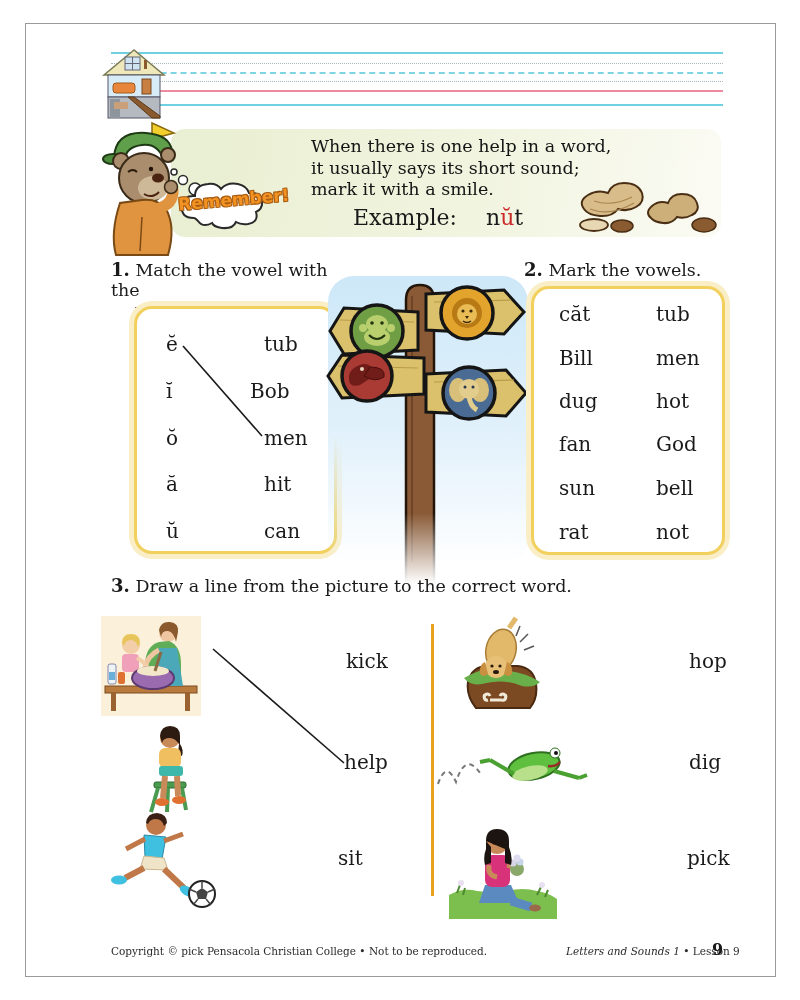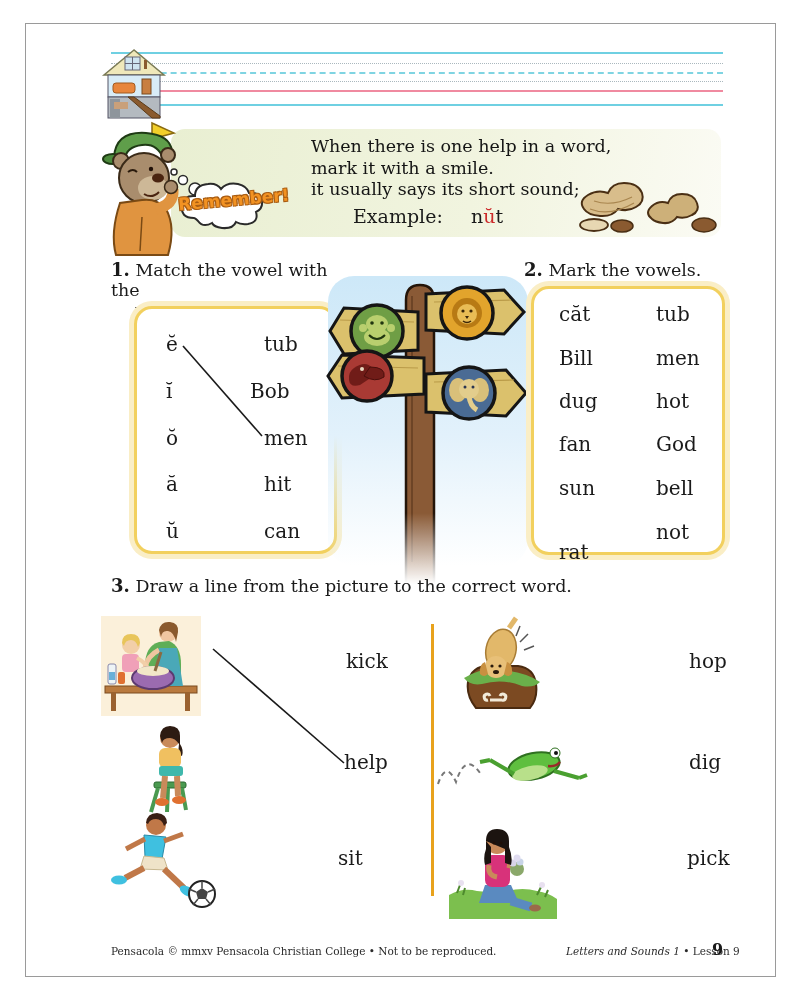--- a/index.html
+++ b/index.html
@@ -9,21 +9,21 @@
   
   .gl{position:absolute;left:85px;width:612px;height:0;}
   .gl.solid-blue{border-top:2px solid #6fd0e2;}
   .gl.dash-blue{border-top:2px dashed #7fd4e2;}
   .gl.dotted{border-top:1.5px dotted #aab8be;}
   .gl.solid-pink{border-top:2px solid #f08aa0;}
   
   .callout-bg{position:absolute;left:145px;top:105px;width:550px;height:108px;border-radius:14px;
     background:linear-gradient(100deg,#e9efd2 0%,#f1f4df 55%,#fbfbf4 100%);}
   .remember-text{position:absolute;left:285px;top:112px;font-size:17.5px;line-height:21.5px;color:#141414;}
-  .example-row{position:absolute;left:327px;top:181px;font-size:19px;}
+  .example-row{position:absolute;left:327px;top:181px;font-size:22px;}
   .example-row .vowel{color:#cc2a2a;}
   .badge{position:absolute;left:152px;top:166px;width:100px;text-align:center;transform:rotate(-5deg);
     font-family:"DejaVu Sans","Liberation Sans",sans-serif;font-weight:bold;font-size:17px;color:#f29222;
     text-shadow:1px 1px 0 #a85c12,-1px 1px 0 #a85c12,1px -1px 0 #a85c12,-1px -1px 0 #a85c12;}
   
   .heading{font-size:17.5px;line-height:20px;}
   .heading b{font-size:18px;}
   
   .wordbox{position:absolute;background:#fff;border:3px solid #f2d05e;border-radius:18px;
     box-shadow:0 0 0 5px #faeec6;}
@@ -86,22 +86,22 @@
   <svg class="abs" style="left:138px;top:136px" width="120" height="80" viewBox="0 0 120 80">
     <circle cx="10" cy="12" r="3" fill="#fff" stroke="#2a2a2a" stroke-width="1.5"></circle>
     <circle cx="19" cy="20" r="4.5" fill="#fff" stroke="#2a2a2a" stroke-width="1.5"></circle>
     <circle cx="31" cy="29" r="6" fill="#fff" stroke="#2a2a2a" stroke-width="1.5"></circle>
     <path d="M30,58 q-14,0 -12,-13 q2,-10 13,-9 q0,-11 13,-12 q9,-1 13,5 q6,-7 17,-5 q9,2 11,9 q12,-1 13,8 q1,8 -6,11 q3,10 -8,12 q-7,1 -12,-2 q-3,7 -14,6 q-8,-1 -10,-5 q-9,5 -14,-2 q-3,-3 -4,-3 z" fill="#fff" stroke="#2a2a2a" stroke-width="2"></path>
   </svg>
   <div class="badge">Remember!</div>
 
   <div class="remember-text">
     <div>When there is one help in a word,</div>
+    <div>it usually says its short sound;</div>
     <div>mark it with a smile.</div>
-    <div>it usually says its short sound;</div>
   </div>
   <div class="example-row">
     <span>Example:</span>
     <span style="display:inline-block;width:22px"></span><span><span>n</span><span class="vowel">ŭ</span><span>t</span></span>
   </div>
 
   <svg class="abs" style="left:548px;top:145px" width="150" height="66" viewBox="0 0 150 66">
     <path d="M10,40 q-6,-8 4,-14 q10,-6 20,-2 q4,-10 16,-10 q14,0 18,10 q3,9 -6,14 q-8,5 -18,2 q-6,8 -18,7 q-12,-1 -16,-7z" fill="#d8bd8b" stroke="#4a2f14" stroke-width="2"></path>
     <path d="M20,32 q18,6 38,-4 M16,40 q20,8 44,-6" stroke="#a8854e" stroke-width="1.2" fill="none"></path>
     <path d="M78,50 q-8,-6 0,-13 q7,-6 16,-3 q3,-9 14,-9 q12,0 15,9 q3,8 -5,12 q-7,4 -15,2 q-5,7 -14,6 q-8,-1 -11,-4z" fill="#cdb079" stroke="#4a2f14" stroke-width="2"></path>
@@ -197,21 +197,21 @@
 
   <div class="heading abs" style="left:498px;top:236px">
     <b>2.</b> <span>Mark the vowels.</span>
   </div>
   <div class="wordbox" style="left:505px;top:262px;width:188px;height:263px"></div>
   <div class="wd" style="left:533px;top:278px">căt</div>
   <div class="wd" style="left:533px;top:322px">Bill</div>
   <div class="wd" style="left:533px;top:365px">dug</div>
   <div class="wd" style="left:533px;top:408px">fan</div>
   <div class="wd" style="left:533px;top:452px">sun</div>
-  <div class="wd" style="left:533px;top:516px">rat</div>
+  <div class="wd" style="left:533px;top:496px">rat</div>
   <div class="wd" style="left:630px;top:278px">tub</div>
   <div class="wd" style="left:630px;top:322px">men</div>
   <div class="wd" style="left:630px;top:365px">hot</div>
   <div class="wd" style="left:630px;top:408px">God</div>
   <div class="wd" style="left:630px;top:452px">bell</div>
   <div class="wd" style="left:630px;top:496px">not</div>
 
   <div class="heading abs" style="left:85px;top:552px">
     <b>3.</b> <span>Draw a line from the picture to the correct word.</span>
   </div>
@@ -324,19 +324,19 @@
 
   <div class="wd" style="left:663px;top:625px">hop</div>
   <div class="wd" style="left:663px;top:726px">dig</div>
   <div class="wd" style="left:661px;top:822px">pick</div>
 
   <svg class="overlay">
     <line x1="157" y1="322" x2="236" y2="412" stroke="#1a1a1a" stroke-width="1.6"></line>
     <line x1="187" y1="625" x2="318" y2="739" stroke="#1a1a1a" stroke-width="1.6"></line>
   </svg>
 
-  <div class="footer" style="left:85px;top:921px">Pensacola © mmxv   Pensacola Christian College • Not to be reproduced.</div>
+  <div class="footer" style="left:85px;top:921px">Copyright © pick   Pensacola Christian College • Not to be reproduced.</div>
   <div class="footer" style="left:540px;top:921px">
     <i>Letters and Sounds 1</i><span> • Lesson 9</span>
   </div>
   <div class="pagenum" style="left:686px;top:916px">9</div>
 
 </div>
 
 </body></html>

